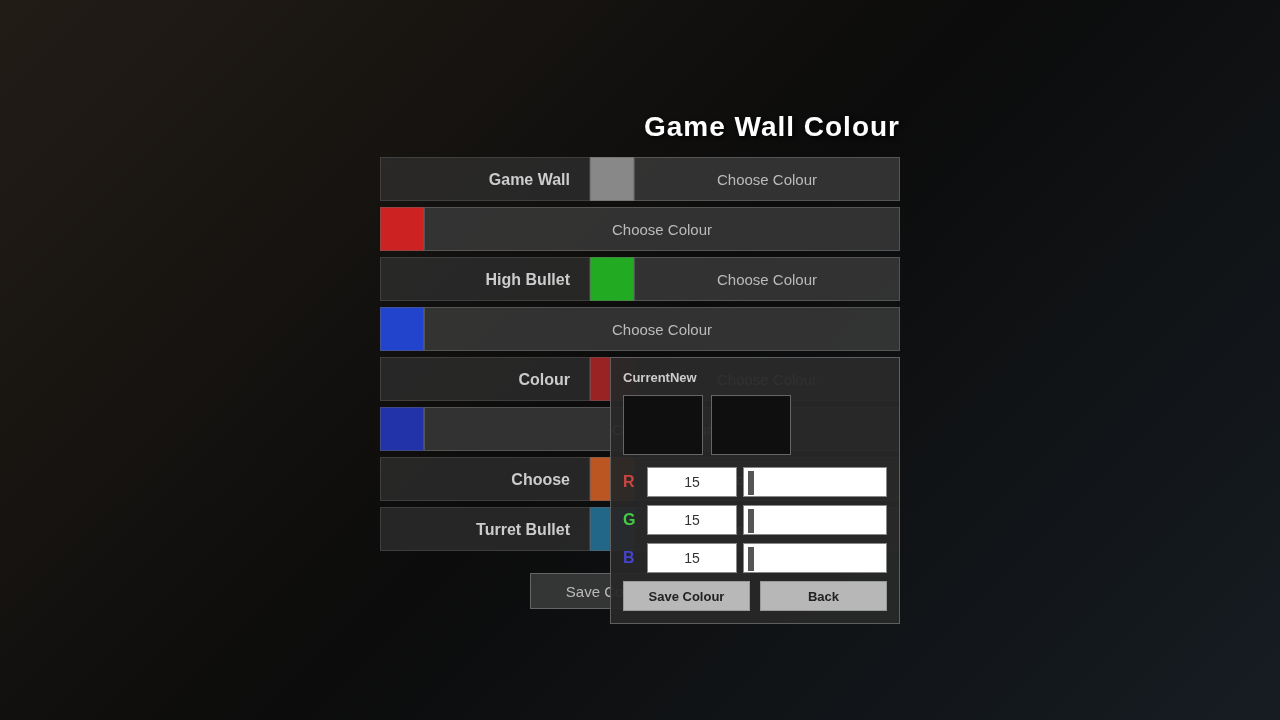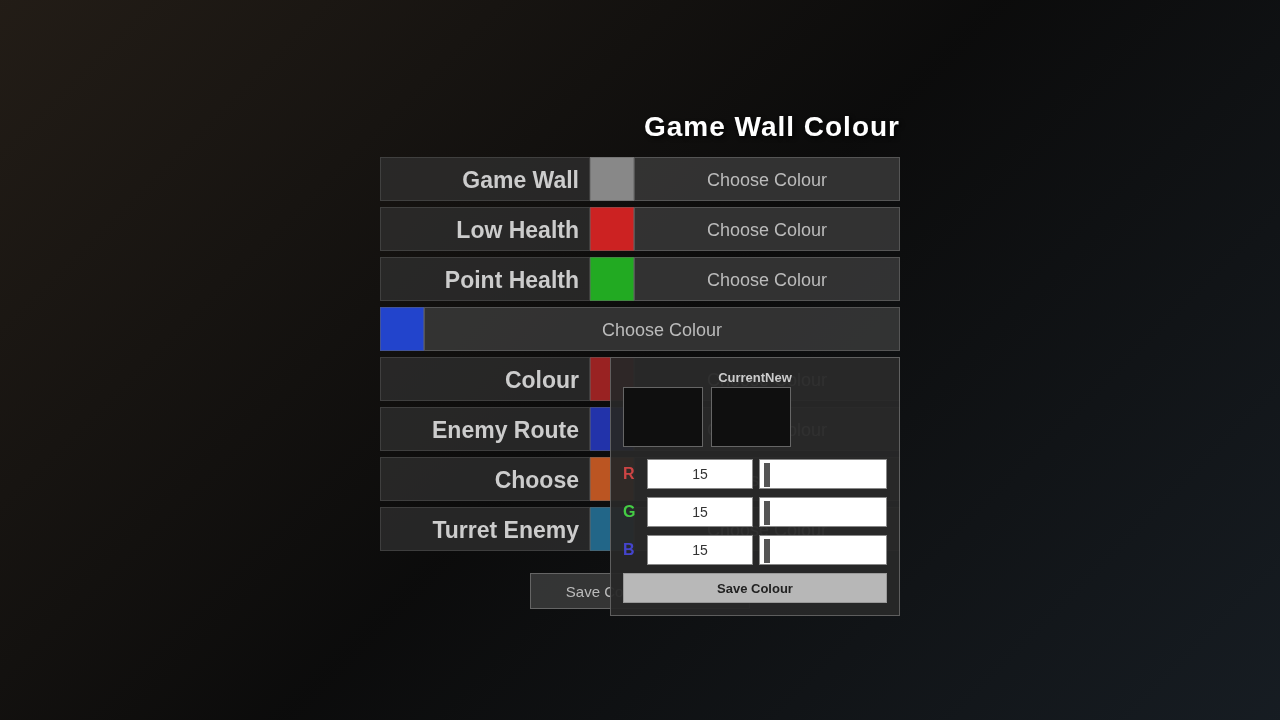--- a/index.html
+++ b/index.html
@@ -44,65 +44,65 @@
     .colour-row {
       display: flex;
       align-items: center;
       margin-bottom: 6px;
       position: relative;
     }
 
     .row-label {
       width: 210px;
       text-align: right;
-      padding-right: 10px;
+      padding-right: 19px;
       color: #cccccc;
-      font-size: 23px;
+      font-size: 16px;
       font-weight: bold;
       background: rgba(50,50,50,0.7);
       height: 44px;
       line-height: 44px;
       border: 1px solid rgba(100,100,100,0.4);
     }
 
     .colour-swatch {
       width: 44px;
       height: 44px;
       border: 1px solid rgba(100,100,100,0.5);
       flex-shrink: 0;
     }
 
     .choose-colour-btn {
       flex: 1;
       height: 44px;
       background: rgba(60,60,60,0.8);
       border: 1px solid rgba(120,120,120,0.5);
       color: #bbbbbb;
-      font-size: 18px;
+      font-size: 15px;
       cursor: pointer;
       text-align: center;
       line-height: 44px;
     }
 
     
     .colour-picker-popup {
       position: absolute;
       right: -280px;
       top: 0;
       width: 290px;
       background: rgba(40,40,40,0.95);
       border: 1px solid rgba(150,150,150,0.5);
       padding: 12px;
       z-index: 20;
     }
 
     .picker-header {
       display: flex;
-      justify-content: center;
-      margin-bottom: 2px;
+      justify-content: flex-start;
+      margin-bottom: 10px;
       font-size: 13px;
       color: #aaa;
     }
 
     .picker-header span {
       font-weight: bold;
       color: #ccc;
     }
 
     .picker-swatches {
@@ -136,21 +136,21 @@
       color: #cc4444;
       font-weight: bold;
       font-size: 16px;
       width: 18px;
     }
 
     .rgb-label.g { color: #44cc44; }
     .rgb-label.b { color: #4444cc; }
 
     .rgb-input {
-      width: 106px;
+      width: 90px;
       height: 30px;
       background: white;
       border: 1px solid #888;
       text-align: center;
       font-size: 14px;
       color: #333;
     }
 
     .rgb-slider {
       flex: 1;
@@ -219,50 +219,48 @@
 
   <div class="page-title">Game Wall Colour</div>
 
   <div id="rows-container">
       <div class="colour-row">
         <div class="row-label">Game Wall</div>
         <div class="colour-swatch swatch-wall"></div>
         <div class="choose-colour-btn">Choose Colour</div>
       </div>
       <div class="colour-row">
-        <div class="row-label">Low Health</div>
         <div class="colour-swatch swatch-low-health"></div>
         <div class="choose-colour-btn">Choose Colour</div>
       </div>
       <div class="colour-row">
-        <div class="row-label">Point Health</div>
+        <div class="row-label">High Bullet</div>
         <div class="colour-swatch swatch-high-health"></div>
         <div class="choose-colour-btn">Choose Colour</div>
       </div>
       <div class="colour-row">
         <div class="colour-swatch swatch-start-point"></div>
         <div class="choose-colour-btn">Choose Colour</div>
       </div>
       <div class="colour-row">
         <div class="row-label">Colour</div>
         <div class="colour-swatch swatch-enemy"></div>
         <div class="choose-colour-btn">Choose Colour</div>
       </div>
       <div class="colour-row">
-        <div class="row-label">Enemy Route</div>
         <div class="colour-swatch swatch-enemy-route"></div>
         <div class="choose-colour-btn">Choose Colour</div>
       </div>
       <div class="colour-row">
         <div class="row-label">Choose</div>
         <div class="colour-swatch swatch-turret"></div>
         <div class="choose-colour-btn">Choose Colour</div>
       </div>
       <div class="colour-row">
-        <div class="row-label">Turret Enemy</div>
+        <div class="row-label">Turret Bullet</div>
         <div class="colour-swatch swatch-turret-bullet"></div>
         <div class="choose-colour-btn">Choose Colour</div>
       </div>
     </div>
 
   <div class="colour-picker-popup" style="position:relative; right:auto; top:auto; margin-top: -200px; margin-left: 165px; width: 290px; float:right; margin-bottom: -120px;">
     <div class="picker-header">
       <span>Current</span>
       <span>New</span>
     </div>
@@ -290,20 +288,21 @@
     <div class="rgb-row">
       <span class="rgb-label b">B</span>
       <input class="rgb-input" type="text" value="15" style="">
       <div class="rgb-slider">
         <div class="rgb-slider-thumb"></div>
       </div>
     </div>
 
     <div class="picker-buttons">
       <button class="picker-btn">Save Colour</button>
+      <button class="picker-btn">Back</button>
     </div>
   </div>
 
   <div style="clear:both;"></div>
 
   <button class="save-colour-selection-btn">Save Colour Selection</button>
 
 </div>
 
 </body></html>

